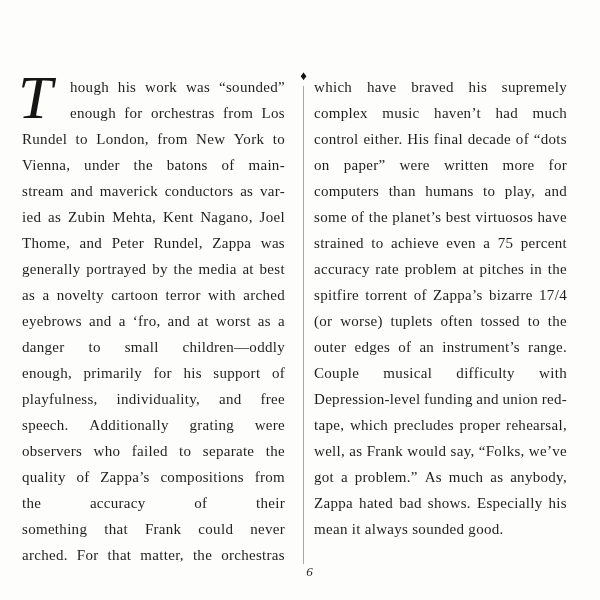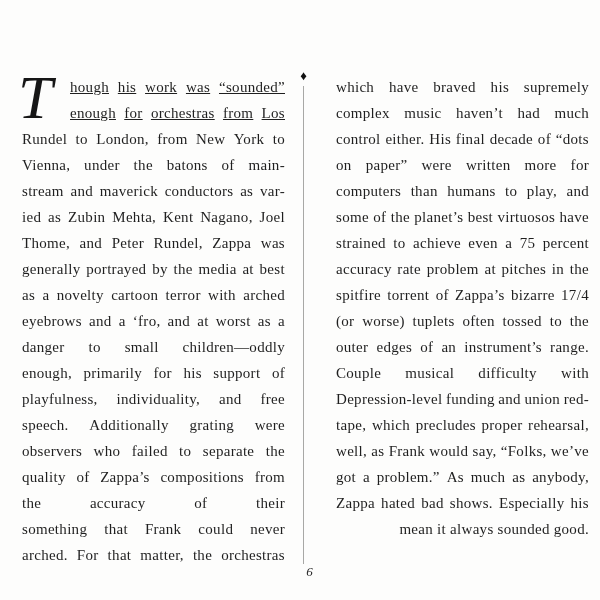--- a/index.html
+++ b/index.html
@@ -15,33 +15,33 @@
     color: #1f1f1f;
     overflow: hidden;
   }
   .column {
     position: absolute;
     top: 79px;
     font-size: 15px;
     letter-spacing: 0.02em;
   }
   .column-left  { left: 22px;  width: 263px; }
-  .column-right { left: 336px; width: 253px; }
+  .column-right { left: 314px; width: 253px; }
   .text-line {
     display: flex;
     justify-content: space-between;
     align-items: baseline;
     height: 26px;
     white-space: nowrap;
   }
   .text-line.plain {
     display: block;
-    text-align: right;
-  }
-  .text-line.indented { padding-left: 48px; text-decoration: underline; }
+    text-align: left;
+  }
+  .text-line.indented { padding-left: 48px; }
   .drop-cap {
     position: absolute;
     left: -4px; top: -13px;
     font-size: 62px;
     line-height: 62px;
     font-style: italic;
     font-family: "Liberation Serif", serif;
     color: #161616;
   }
   .divider-group {

